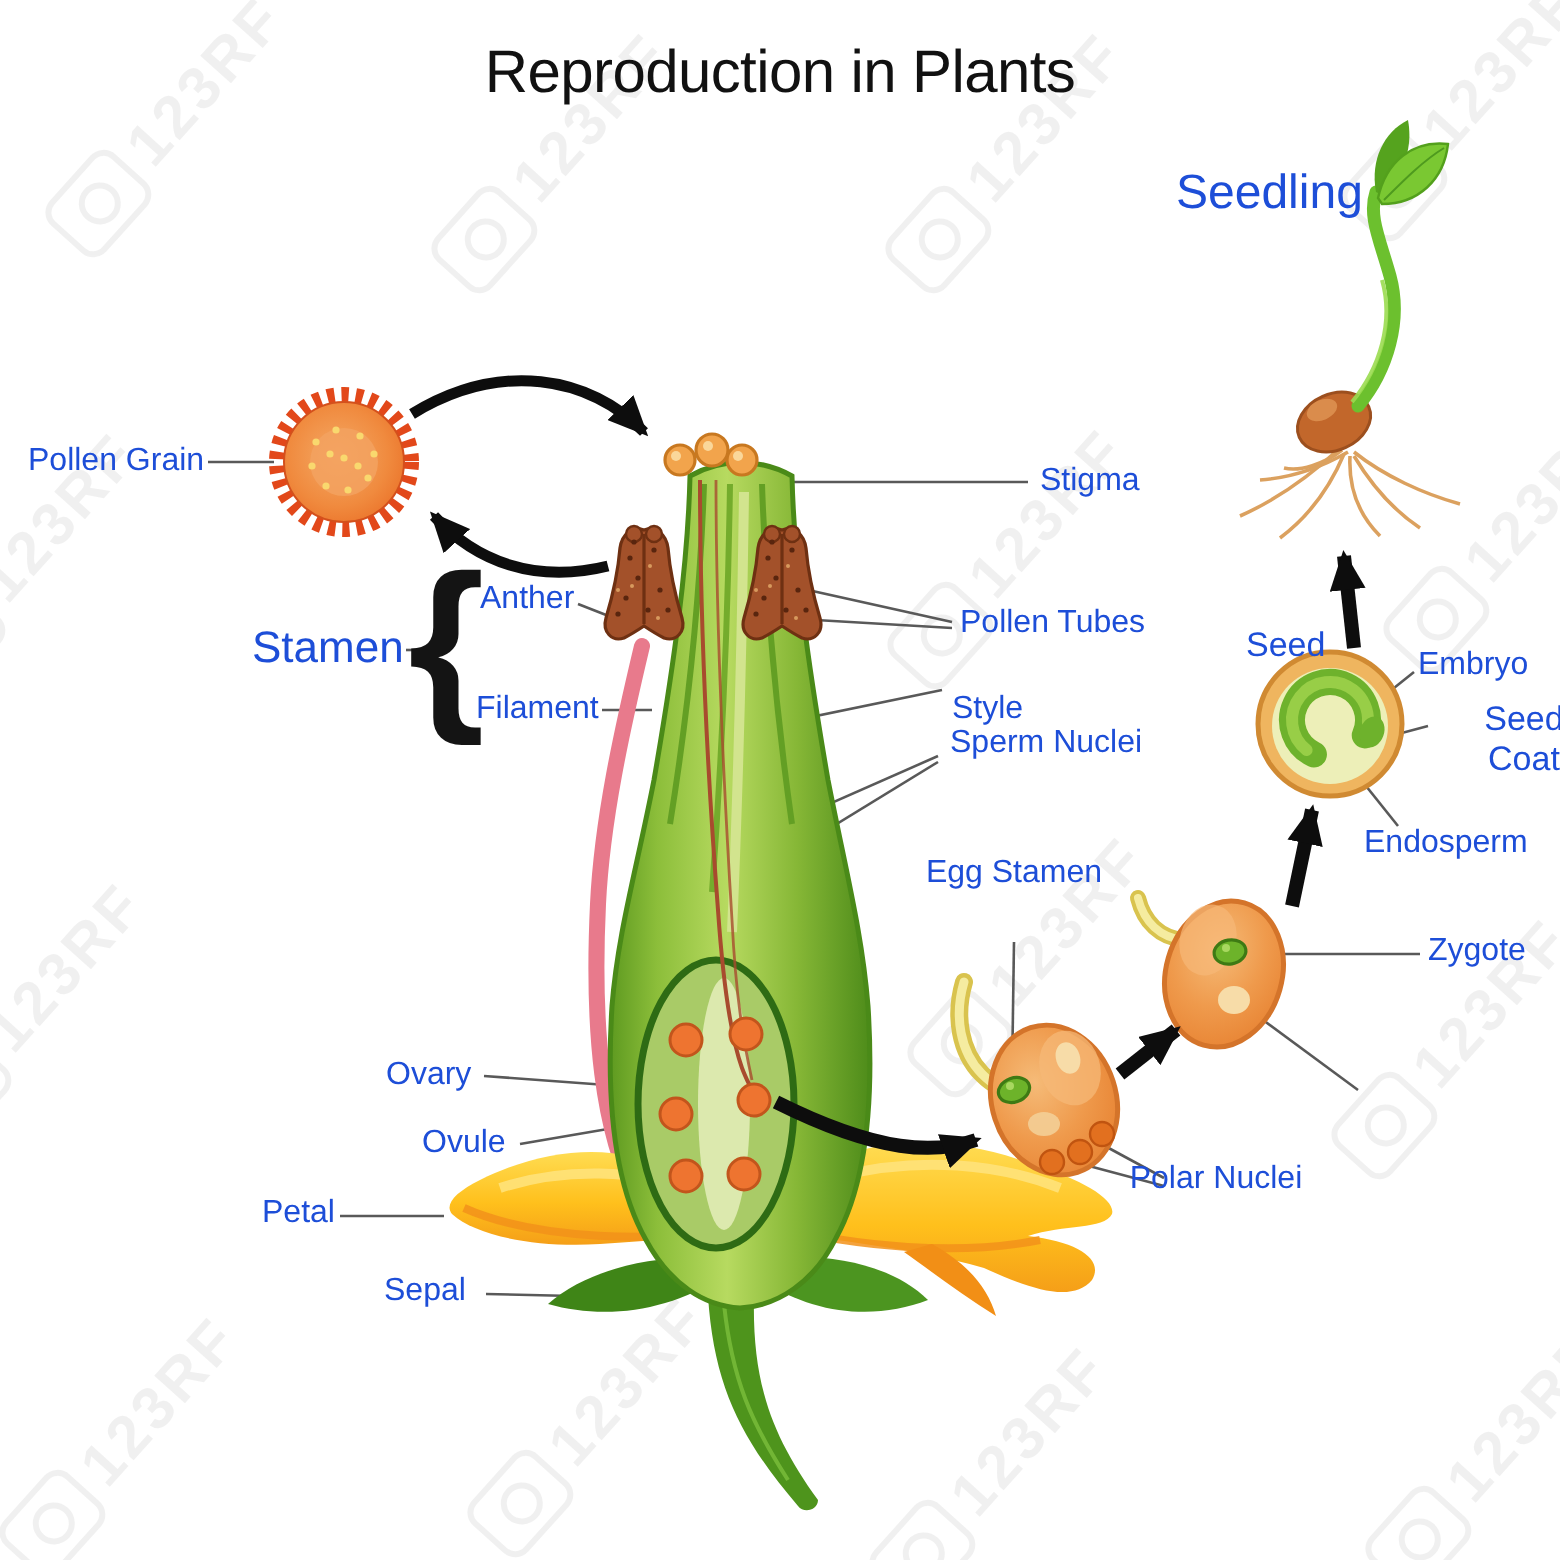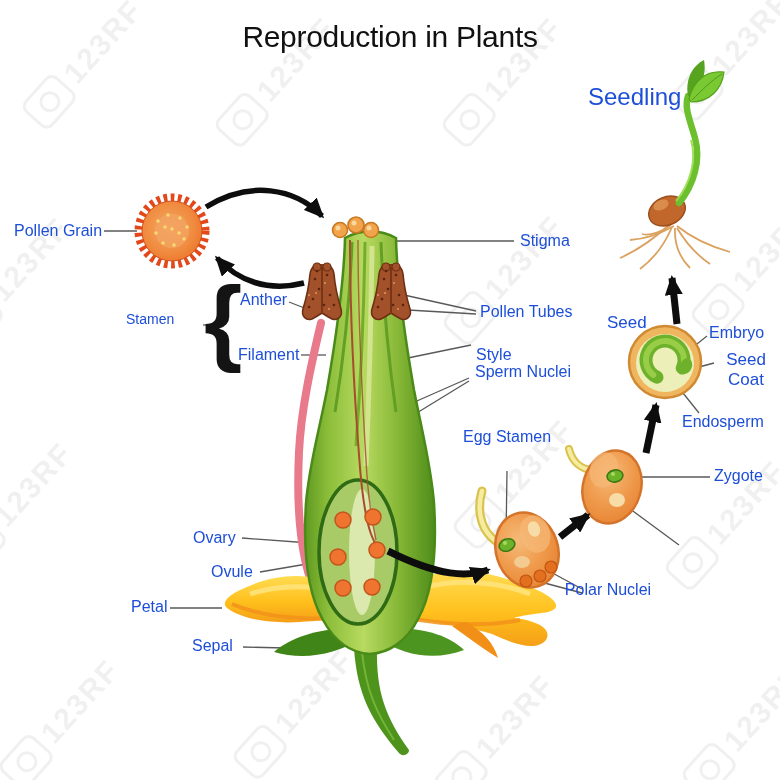--- a/index.html
+++ b/index.html
@@ -4,23 +4,23 @@
 <style>
   html,body{margin:0;padding:0;background:#ffffff;}
   .stage{
     position:relative;width:780px;height:780px;background:#ffffff;overflow:hidden;
     font-family:"Liberation Sans", sans-serif;color:#1a1a1a;
   }
   .stage svg{position:absolute;left:0;top:0;}
   .lbl{position:absolute;font-size:16px;line-height:1.15;white-space:nowrap;color:#1d4ed8;}
   .lbl.wrap{white-space:normal;text-align:center;}
   .title{left:0;right:0;top:20px;text-align:center;font-size:30px;letter-spacing:-0.3px;color:#111;}
-  .big{font-size:14px;}
+  .big{font-size:22px;}
   .seedling-lbl{font-size:24px;}
-  .seed-lbl{font-size:17px;}
+  .seed-lbl{font-size:17px;margin-left:16px;}
   .brace{position:absolute;left:204px;top:274px;font-size:94px;line-height:94px;font-weight:bold;
          transform:scaleX(1.05);transform-origin:left top;color:#141414;}
   
   .wm{position:absolute;display:flex;align-items:center;gap:7px;opacity:0.12;color:#8a8a8a;
       transform:translate(-50%,-50%) rotate(-48deg);pointer-events:none;}
   .wm .cam{width:42px;height:32px;border:3px solid currentColor;border-radius:9px;
            display:flex;align-items:center;justify-content:center;}
   .wm .cam::before{content:"";width:15px;height:15px;border:3px solid currentColor;border-radius:50%;}
   .wm .wm-txt{font-size:30px;font-weight:bold;letter-spacing:2px;}
 </style>

